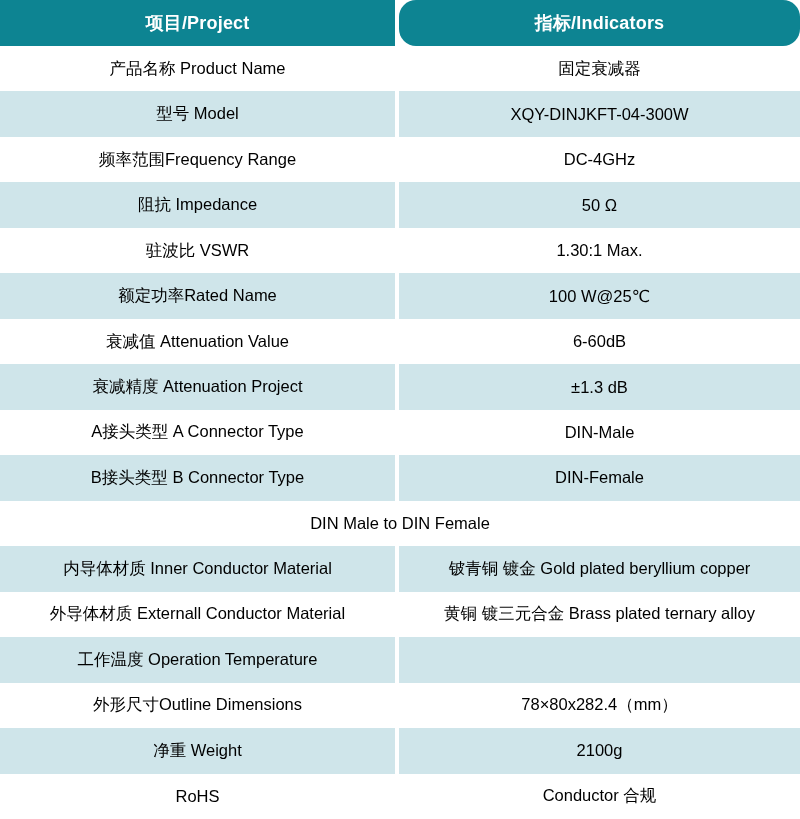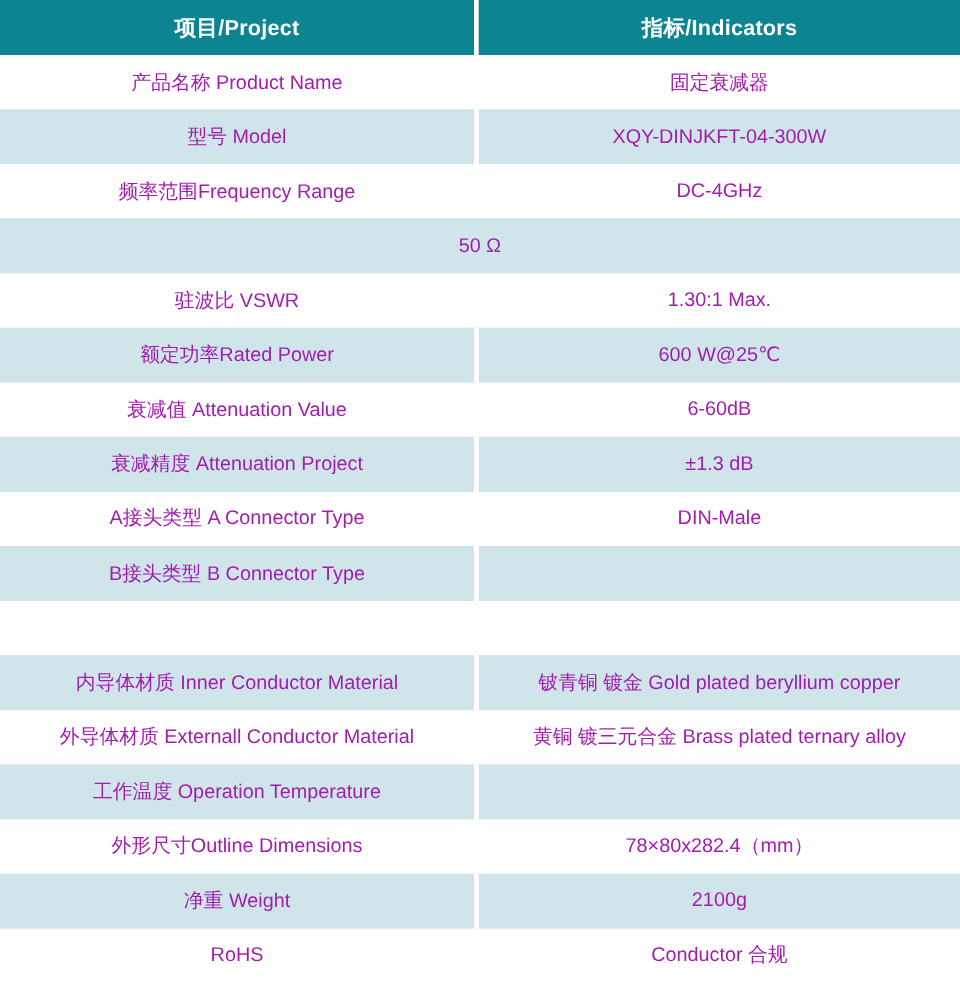--- a/index.html
+++ b/index.html
@@ -27,39 +27,39 @@
     font-size: 18px;
     display: flex;
     align-items: center;
     justify-content: center;
     letter-spacing: 0.2px;
   }
   .header-cell.left {
     width: 399px;
     border-right: 4px solid #ffffff;
   }
-  .header-cell.right { flex: 1; }
+  .header-cell.right { flex: 1; border-radius: 17px; }
   .rows {
     flex: 1;
     display: flex;
     flex-direction: column;
   }
   .row {
     flex: 1;
     display: flex;
     background: #ffffff;
   }
   .rows .row:nth-child(even) { background: #cfe5ea; }
   .cell {
     display: flex;
     align-items: center;
     justify-content: center;
     text-align: center;
     font-size: 16.5px;
-    color: #a21caf;
+    color: #000000;
     padding: 0 8px;
   }
   .cell.left {
     width: 399px;
     border-right: 4px solid #ffffff;
   }
   .cell.right { flex: 1; }
 </style>
 </head>
 <body>
@@ -76,46 +76,49 @@
     </div>
     <div class="row">
       <div class="cell left">型号 Model</div>
       <div class="cell right">XQY-DINJKFT-04-300W</div>
     </div>
     <div class="row">
       <div class="cell left">频率范围Frequency Range</div>
       <div class="cell right">DC-4GHz</div>
     </div>
     <div class="row">
+      <div class="cell left">阻抗 Impedance</div>
       <div class="cell right">50 Ω</div>
     </div>
     <div class="row">
       <div class="cell left">驻波比 VSWR</div>
       <div class="cell right">1.30:1 Max.</div>
     </div>
     <div class="row">
-      <div class="cell left">额定功率Rated Power</div>
-      <div class="cell right">600 W@25℃</div>
+      <div class="cell left">额定功率Rated Name</div>
+      <div class="cell right">100 W@25℃</div>
     </div>
     <div class="row">
       <div class="cell left">衰减值 Attenuation Value</div>
       <div class="cell right">6-60dB</div>
     </div>
     <div class="row">
       <div class="cell left">衰减精度 Attenuation Project</div>
       <div class="cell right">±1.3 dB</div>
     </div>
     <div class="row">
       <div class="cell left">A接头类型 A Connector Type</div>
       <div class="cell right">DIN-Male</div>
     </div>
     <div class="row">
       <div class="cell left">B接头类型 B Connector Type</div>
+      <div class="cell right">DIN-Female</div>
     </div>
     <div class="row">
+      <div class="cell right">DIN Male to DIN Female</div>
     </div>
     <div class="row">
       <div class="cell left">内导体材质 Inner Conductor Material</div>
       <div class="cell right">铍青铜 镀金 Gold plated beryllium copper</div>
     </div>
     <div class="row">
       <div class="cell left">外导体材质 Externall Conductor Material</div>
       <div class="cell right">黄铜 镀三元合金 Brass plated ternary alloy</div>
     </div>
     <div class="row">

